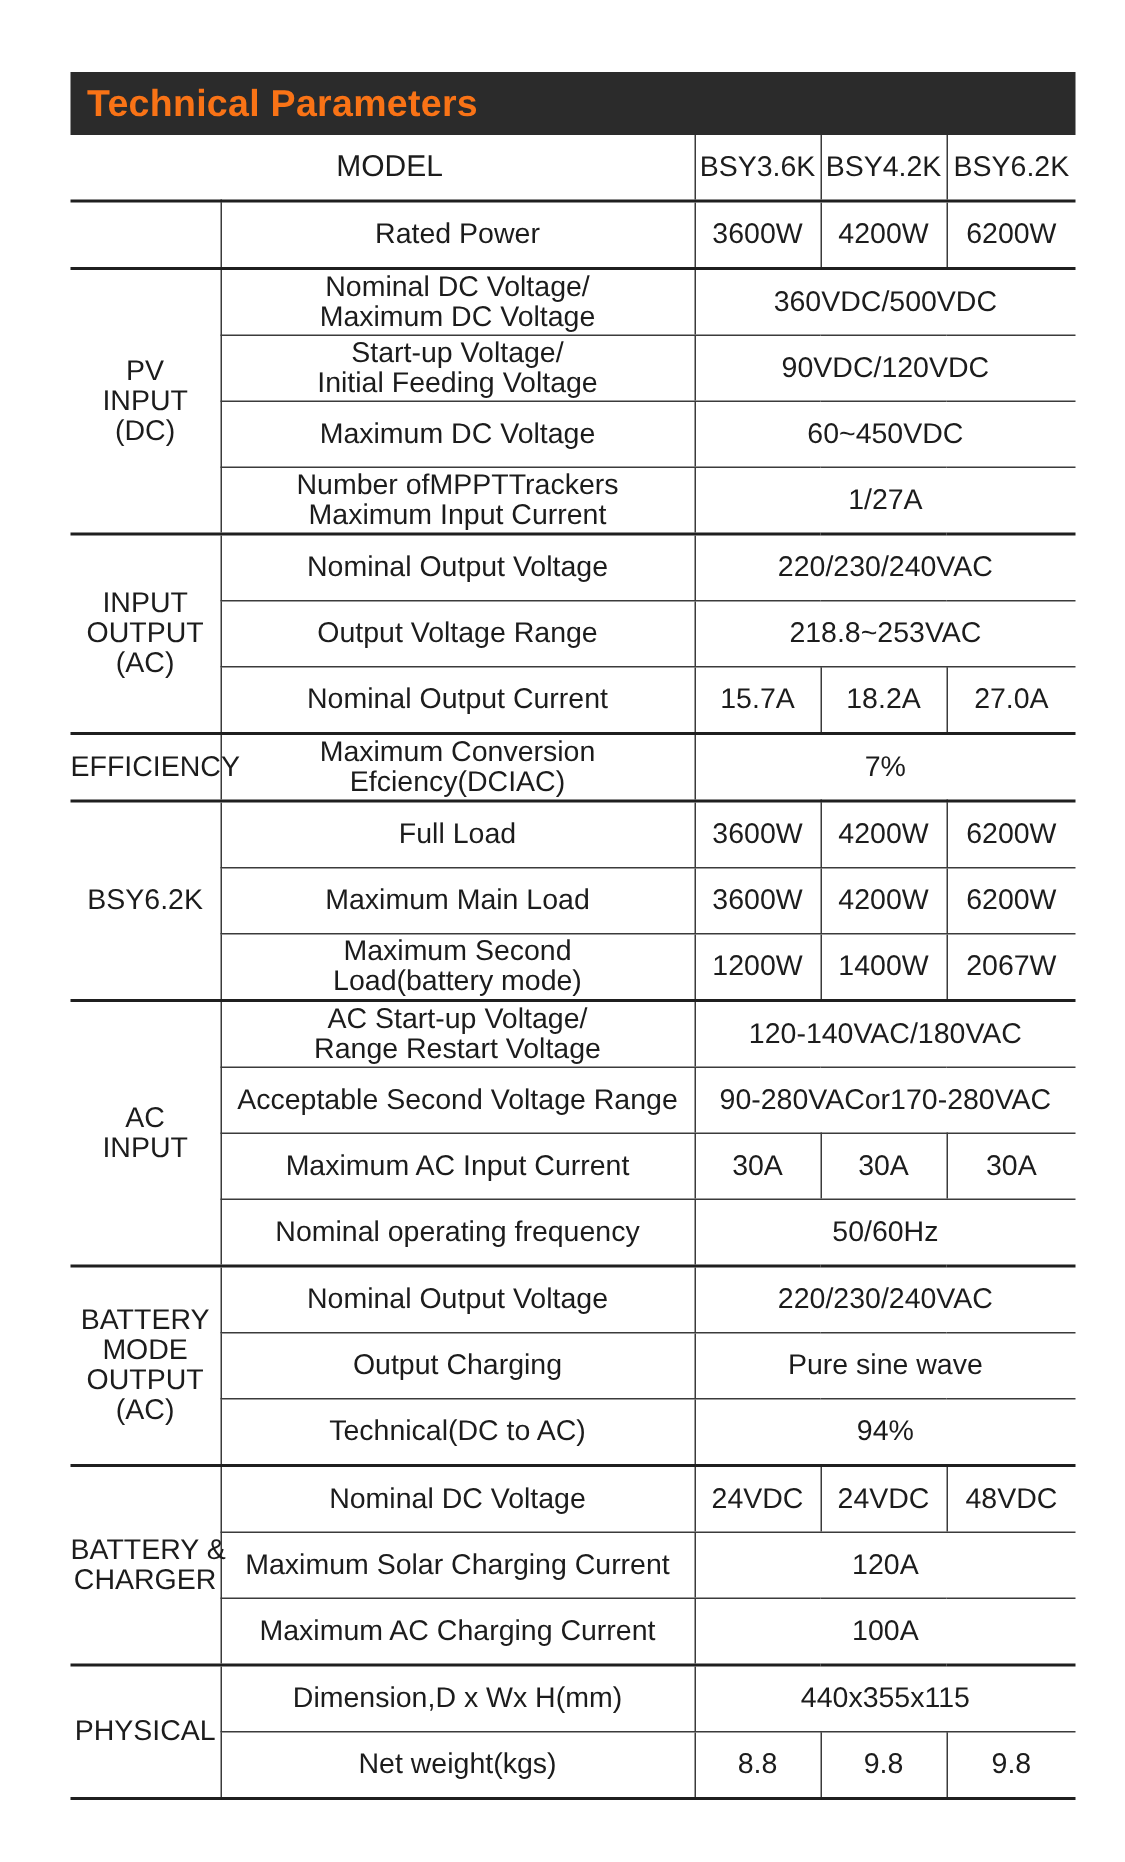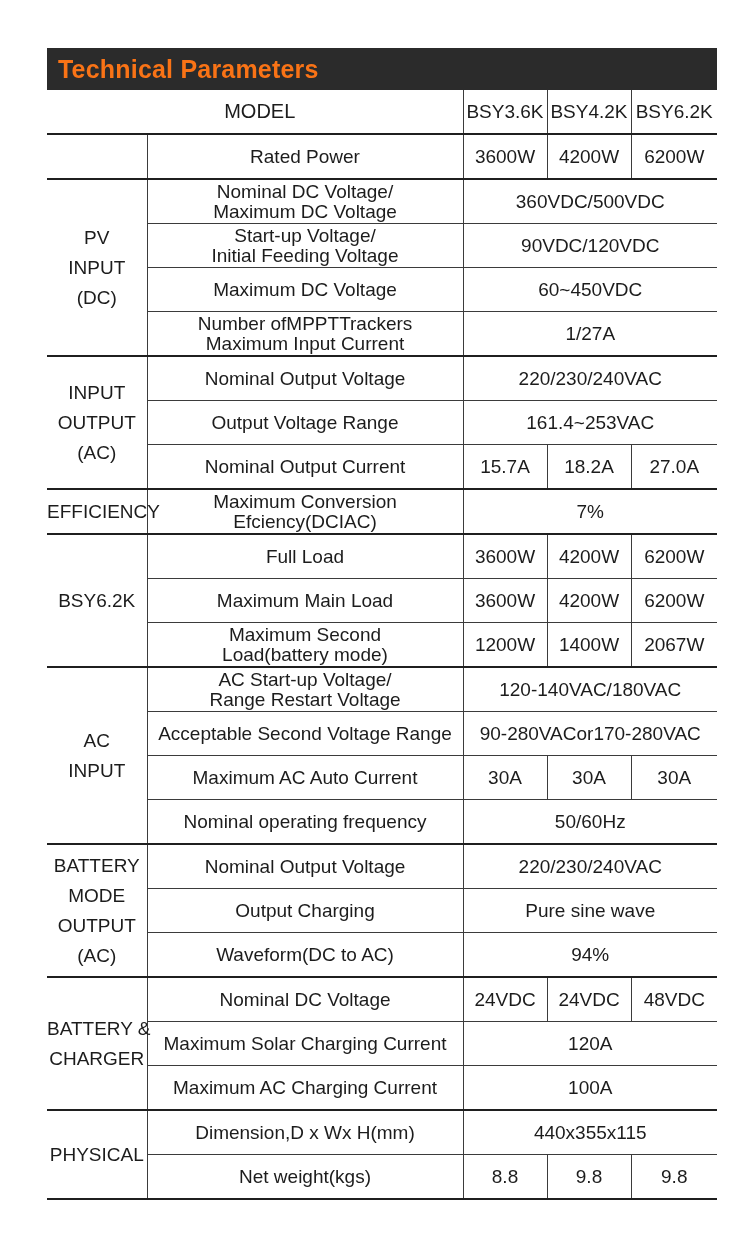--- a/index.html
+++ b/index.html
@@ -18,21 +18,21 @@
   }
   table{
     border-collapse:collapse;table-layout:fixed;width:670px;
   }
   td{
     height:43px;text-align:center;vertical-align:middle;
     font-size:19px;padding:0;overflow:visible;
   }
   
   td.cat{
-    white-space:pre;line-height:30px;
+    white-space:pre;line-height:20px;
     border-bottom:2.5px solid #1f1f1f;
   }
   
   td.param{
     white-space:pre-line;line-height:20px;
     border-left:1.6px solid #3b3b3b;
     border-bottom:1.6px solid #3b3b3b;
   }
   
   td.val{
@@ -101,21 +101,21 @@
         </tr>
         <tr>
           <td class="cat" rowspan="3">INPUT
 OUTPUT
 (AC)</td>
           <td class="param">Nominal Output Voltage</td>
           <td class="val" colspan="3">220/230/240VAC</td>
         </tr>
         <tr>
           <td class="param">Output Voltage Range</td>
-          <td class="val" colspan="3">161.4~253VAC</td>
+          <td class="val" colspan="3">218.8~253VAC</td>
         </tr>
         <tr>
           <td class="param last">Nominal Output Current</td>
           <td class="val last">15.7A</td>
           <td class="val last">18.2A</td>
           <td class="val last">27.0A</td>
         </tr>
         <tr>
           <td class="cat" rowspan="1">EFFICIENCY</td>
           <td class="param last">Maximum Conversion
@@ -147,21 +147,21 @@
 INPUT</td>
           <td class="param">AC Start-up Voltage/
 Range Restart Voltage</td>
           <td class="val" colspan="3">120-140VAC/180VAC</td>
         </tr>
         <tr>
           <td class="param">Acceptable Second Voltage Range</td>
           <td class="val" colspan="3">90-280VACor170-280VAC</td>
         </tr>
         <tr>
-          <td class="param">Maximum AC Auto Current</td>
+          <td class="param">Maximum AC Input Current</td>
           <td class="val">30A</td>
           <td class="val">30A</td>
           <td class="val">30A</td>
         </tr>
         <tr>
           <td class="param last">Nominal operating frequency</td>
           <td class="val last" colspan="3">50/60Hz</td>
         </tr>
         <tr>
           <td class="cat" rowspan="3">BATTERY
@@ -169,21 +169,21 @@
 OUTPUT
 (AC)</td>
           <td class="param">Nominal Output Voltage</td>
           <td class="val" colspan="3">220/230/240VAC</td>
         </tr>
         <tr>
           <td class="param">Output Charging</td>
           <td class="val" colspan="3">Pure sine wave</td>
         </tr>
         <tr>
-          <td class="param last">Waveform(DC to AC)</td>
+          <td class="param last">Technical(DC to AC)</td>
           <td class="val last" colspan="3">94%</td>
         </tr>
         <tr>
           <td class="cat" rowspan="3">BATTERY &amp;
 CHARGER</td>
           <td class="param">Nominal DC Voltage</td>
           <td class="val">24VDC</td>
           <td class="val">24VDC</td>
           <td class="val">48VDC</td>
         </tr>

